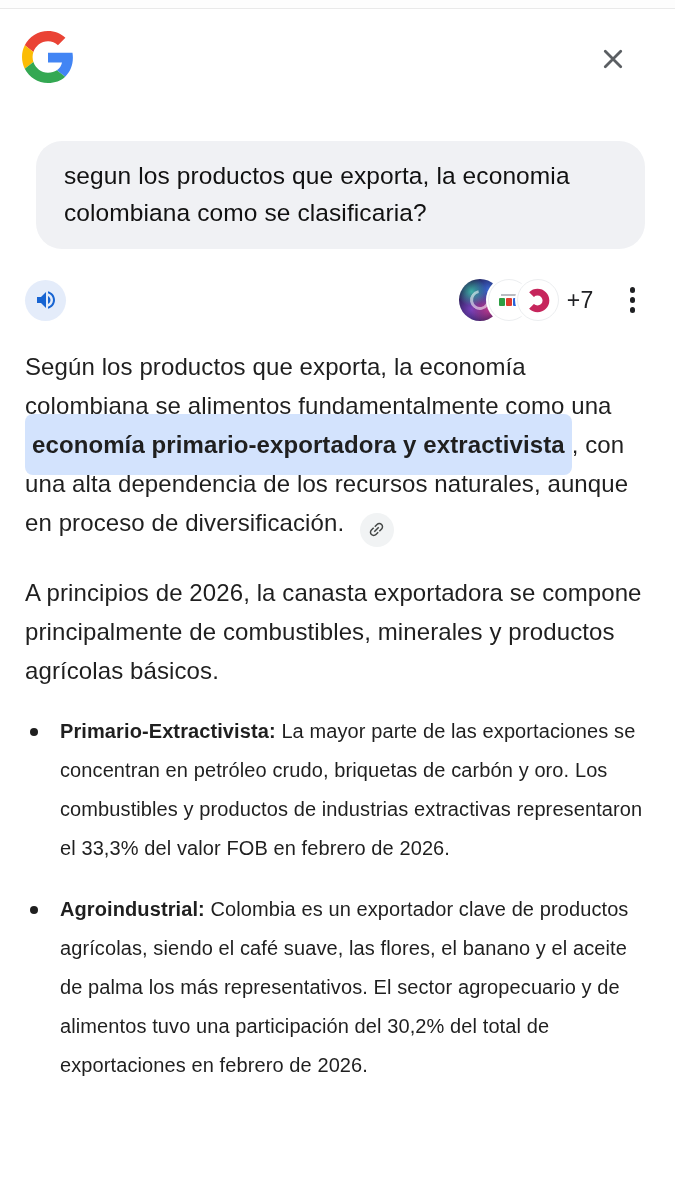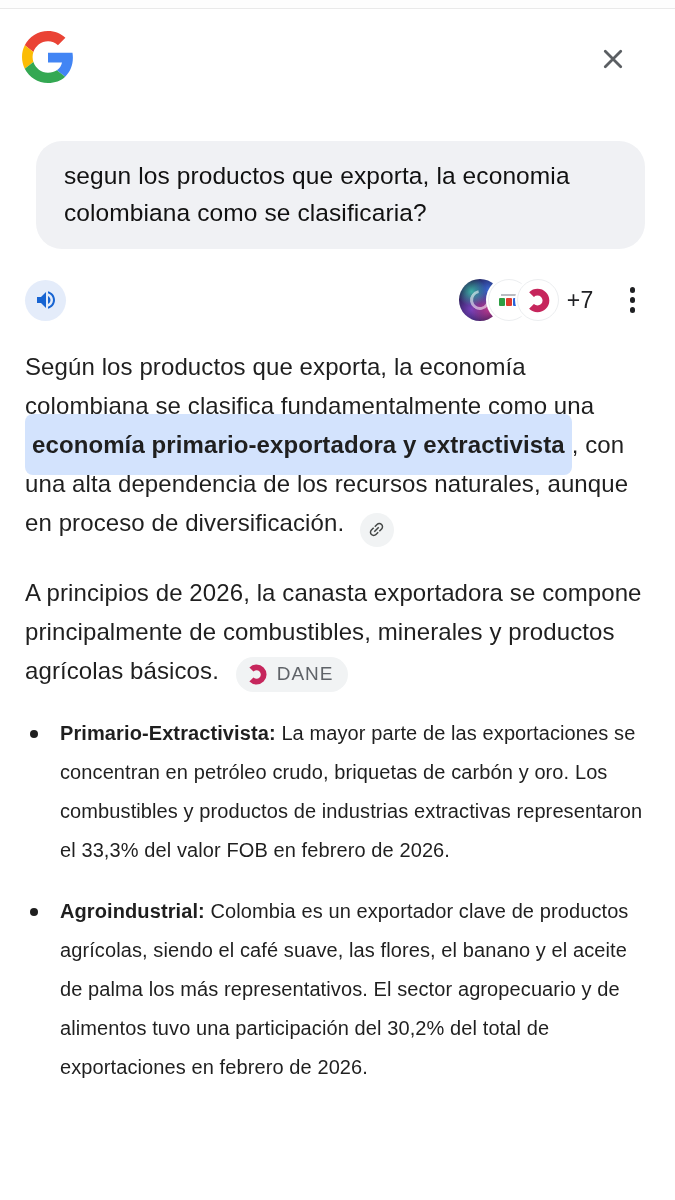--- a/index.html
+++ b/index.html
@@ -219,32 +219,27 @@
     <button class="kebab-btn">
       <span class="kebab-dot"></span>
       <span class="kebab-dot"></span>
       <span class="kebab-dot"></span>
     </button>
   </div>
 </div>
 
 <div class="content">
 
-  <p class="para"><span>Según los productos que exporta, la economía colombiana se clasifica fundamentalmente como una </span><span class="hl">economía primario-exportadora y extractivista</span><span>, con una alta dependencia de los recursos naturales, aunque en proceso de diversificación. </span><button class="link-chip">
+  <p class="para"><span>Según los productos que exporta, la economía colombiana se alimentos fundamentalmente como una </span><span class="hl">economía primario-exportadora y extractivista</span><span>, con una alta dependencia de los recursos naturales, aunque en proceso de diversificación. </span><button class="link-chip">
         <svg width="19" height="19" viewBox="0 0 24 24" style="transform:rotate(-45deg)">
           <path fill="#444746" d="M3.9 12c0-1.71 1.39-3.1 3.1-3.1h4V7H7c-2.76 0-5 2.24-5 5s2.24 5 5 5h4v-1.9H7c-1.71 0-3.1-1.39-3.1-3.1zM8 13h8v-2H8v2zm9-6h-4v1.9h4c1.71 0 3.1 1.39 3.1 3.1s-1.39 3.1-3.1 3.1h-4V17h4c2.76 0 5-2.24 5-5s-2.24-5-5-5z"></path>
         </svg>
       </button></p>
 
-  <p class="para"><span>A principios de 2026, la canasta exportadora se compone principalmente de combustibles, minerales y productos agrícolas básicos. </span><button class="source-chip">
-        <svg width="23" height="23" viewBox="0 0 24 24">
-          <circle cx="12" cy="12" r="7.5" fill="none" stroke="#c6265c" stroke-width="6" stroke-dasharray="35.2 11.9" transform="rotate(-135 12 12)"></circle>
-        </svg>
-        <span class="source-chip-label">DANE</span>
-      </button></p>
+  <p class="para"><span>A principios de 2026, la canasta exportadora se compone principalmente de combustibles, minerales y productos agrícolas básicos. </span></p>
 
 
   <ul class="bullet-list">
     <li class="bullet-item">
       <span class="bullet-dot"></span>
       <span class="bullet-text"><b>Primario-Extractivista:</b><span> La mayor parte de las exportaciones se concentran en petróleo crudo, briquetas de carbón y oro. Los combustibles y productos de industrias extractivas representaron el 33,3% del valor FOB en febrero de 2026.</span></span>
     </li>
     <li class="bullet-item">
       <span class="bullet-dot"></span>
       <span class="bullet-text"><b>Agroindustrial:</b><span> Colombia es un exportador clave de productos agrícolas, siendo el café suave, las flores, el banano y el aceite de palma los más representativos. El sector agropecuario y de alimentos tuvo una participación del 30,2% del total de exportaciones en febrero de 2026.</span></span>

